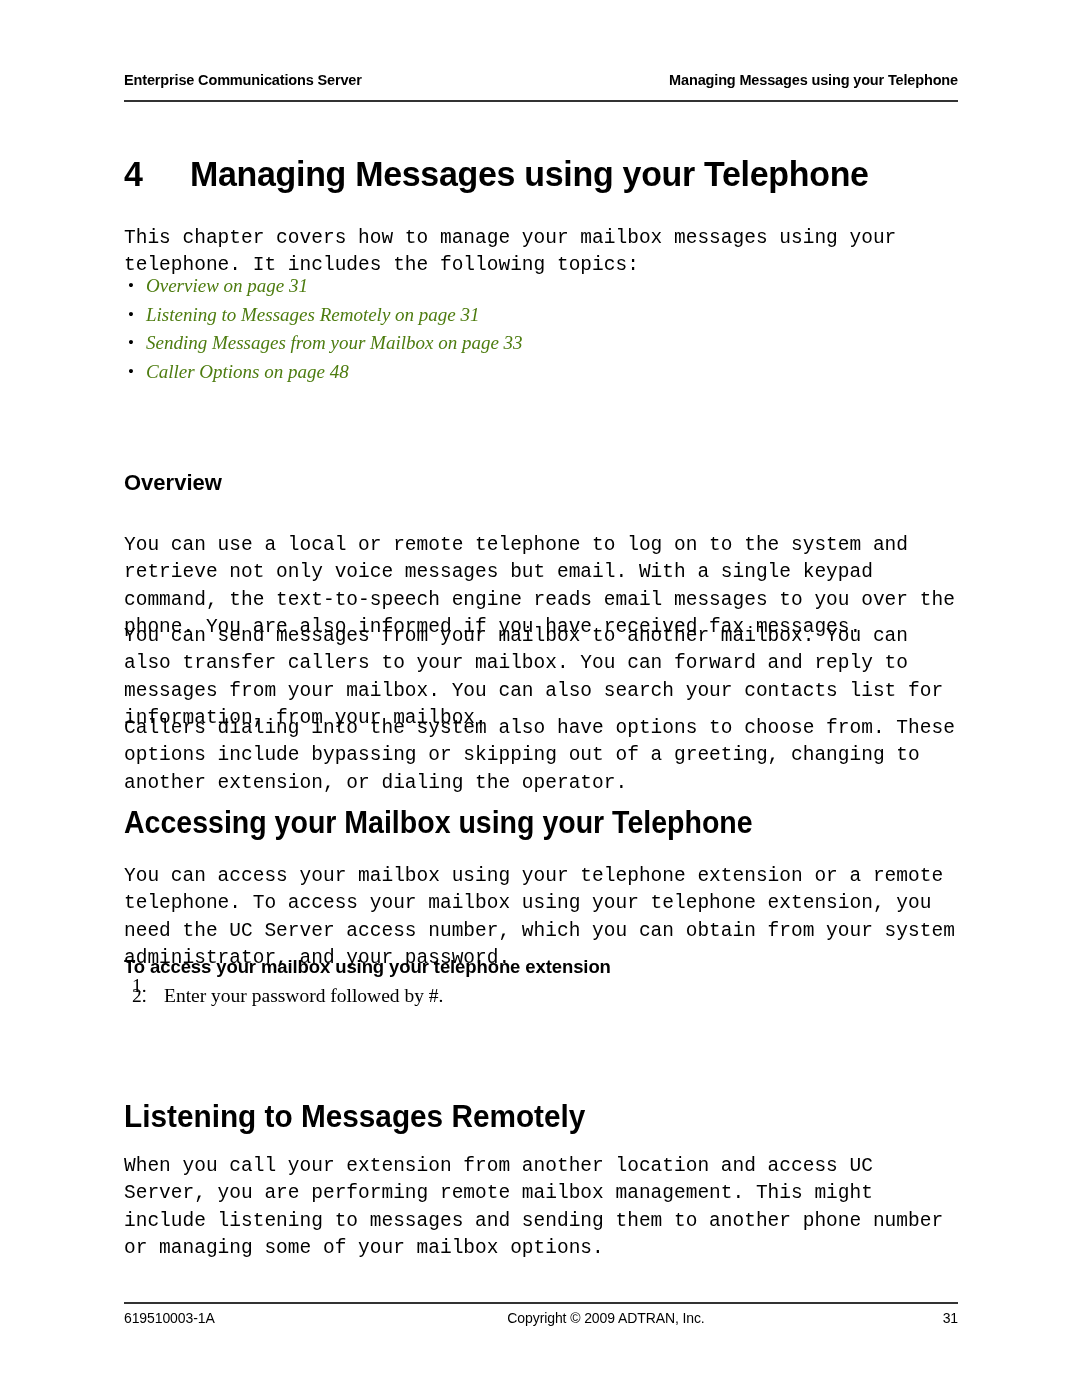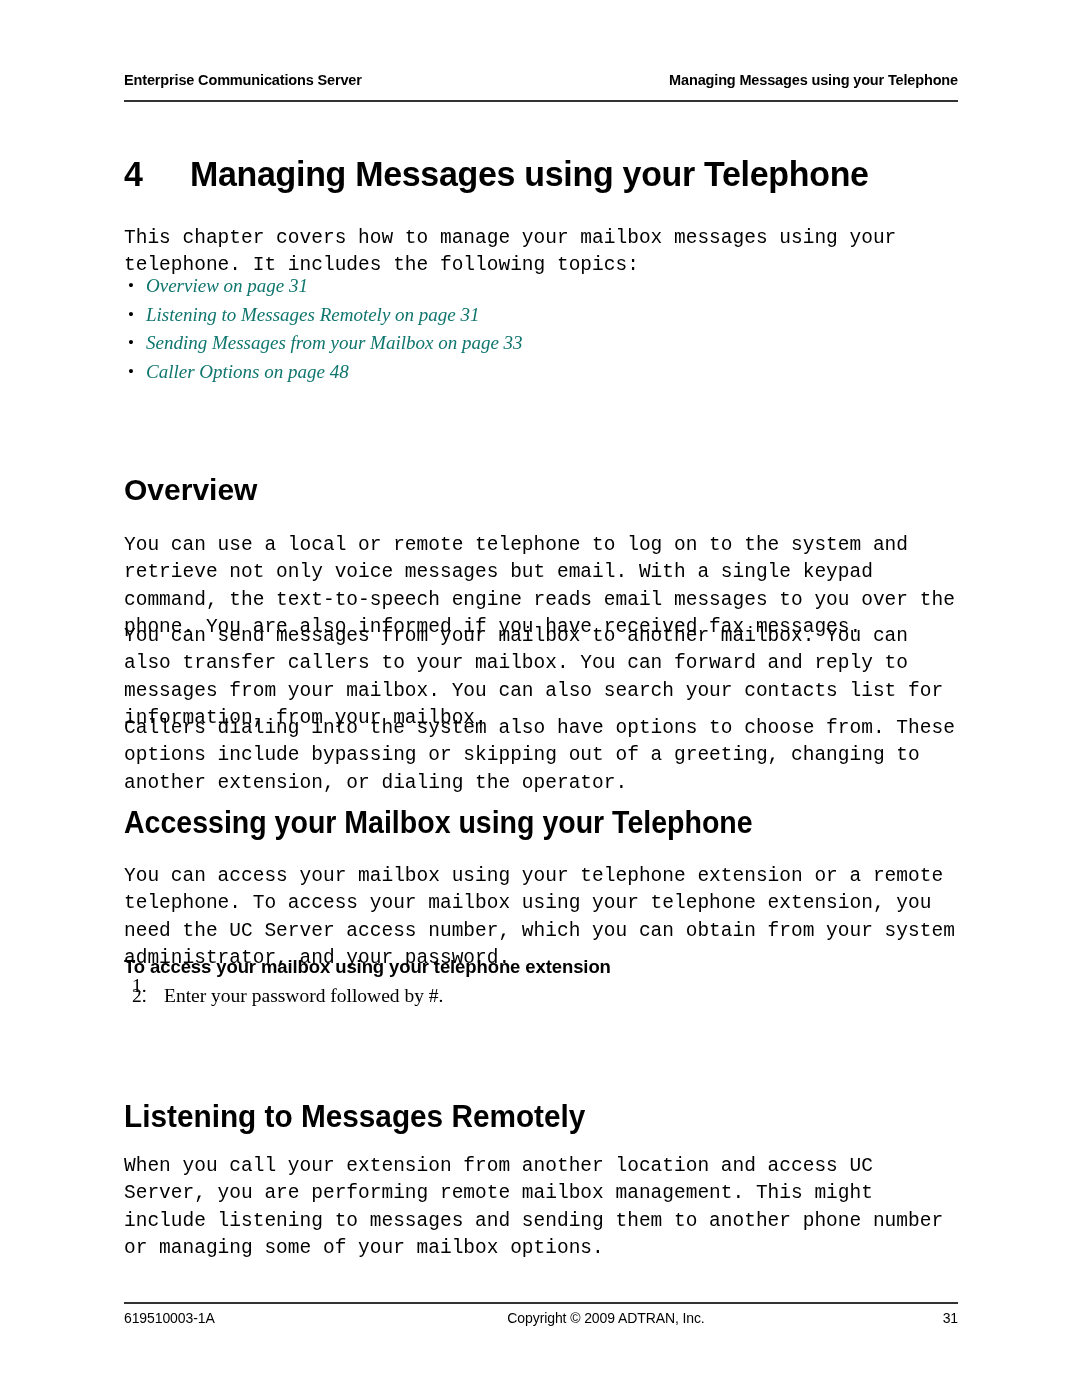--- a/index.html
+++ b/index.html
@@ -105,37 +105,37 @@
     content: "\2022";
     position: absolute;
     left: 4px;
     top: 0;
     color: #000000;
     font-style: normal;
     font-size: 17px;
     line-height: 28.5px;
   }
   .xref-link {
-    color: #0f766e;
+    color: #4d7c0f;
     text-decoration: none;
     cursor: pointer;
   }
 
   
   .section-heading {
     position: absolute;
     left: 124px;
     font-family: "Liberation Sans", "DejaVu Sans", sans-serif;
     font-weight: bold;
     color: #000;
     white-space: nowrap;
   }
   .h-overview {
     top: 446px;
-    font-size: 30px;
+    font-size: 22px;
     line-height: 38px;
   }
   .h-accessing {
     top: 778px;
     font-size: 31px;
     line-height: 38px;
     transform: scaleX(0.92);
     transform-origin: left center;
   }
   .h-listening {

